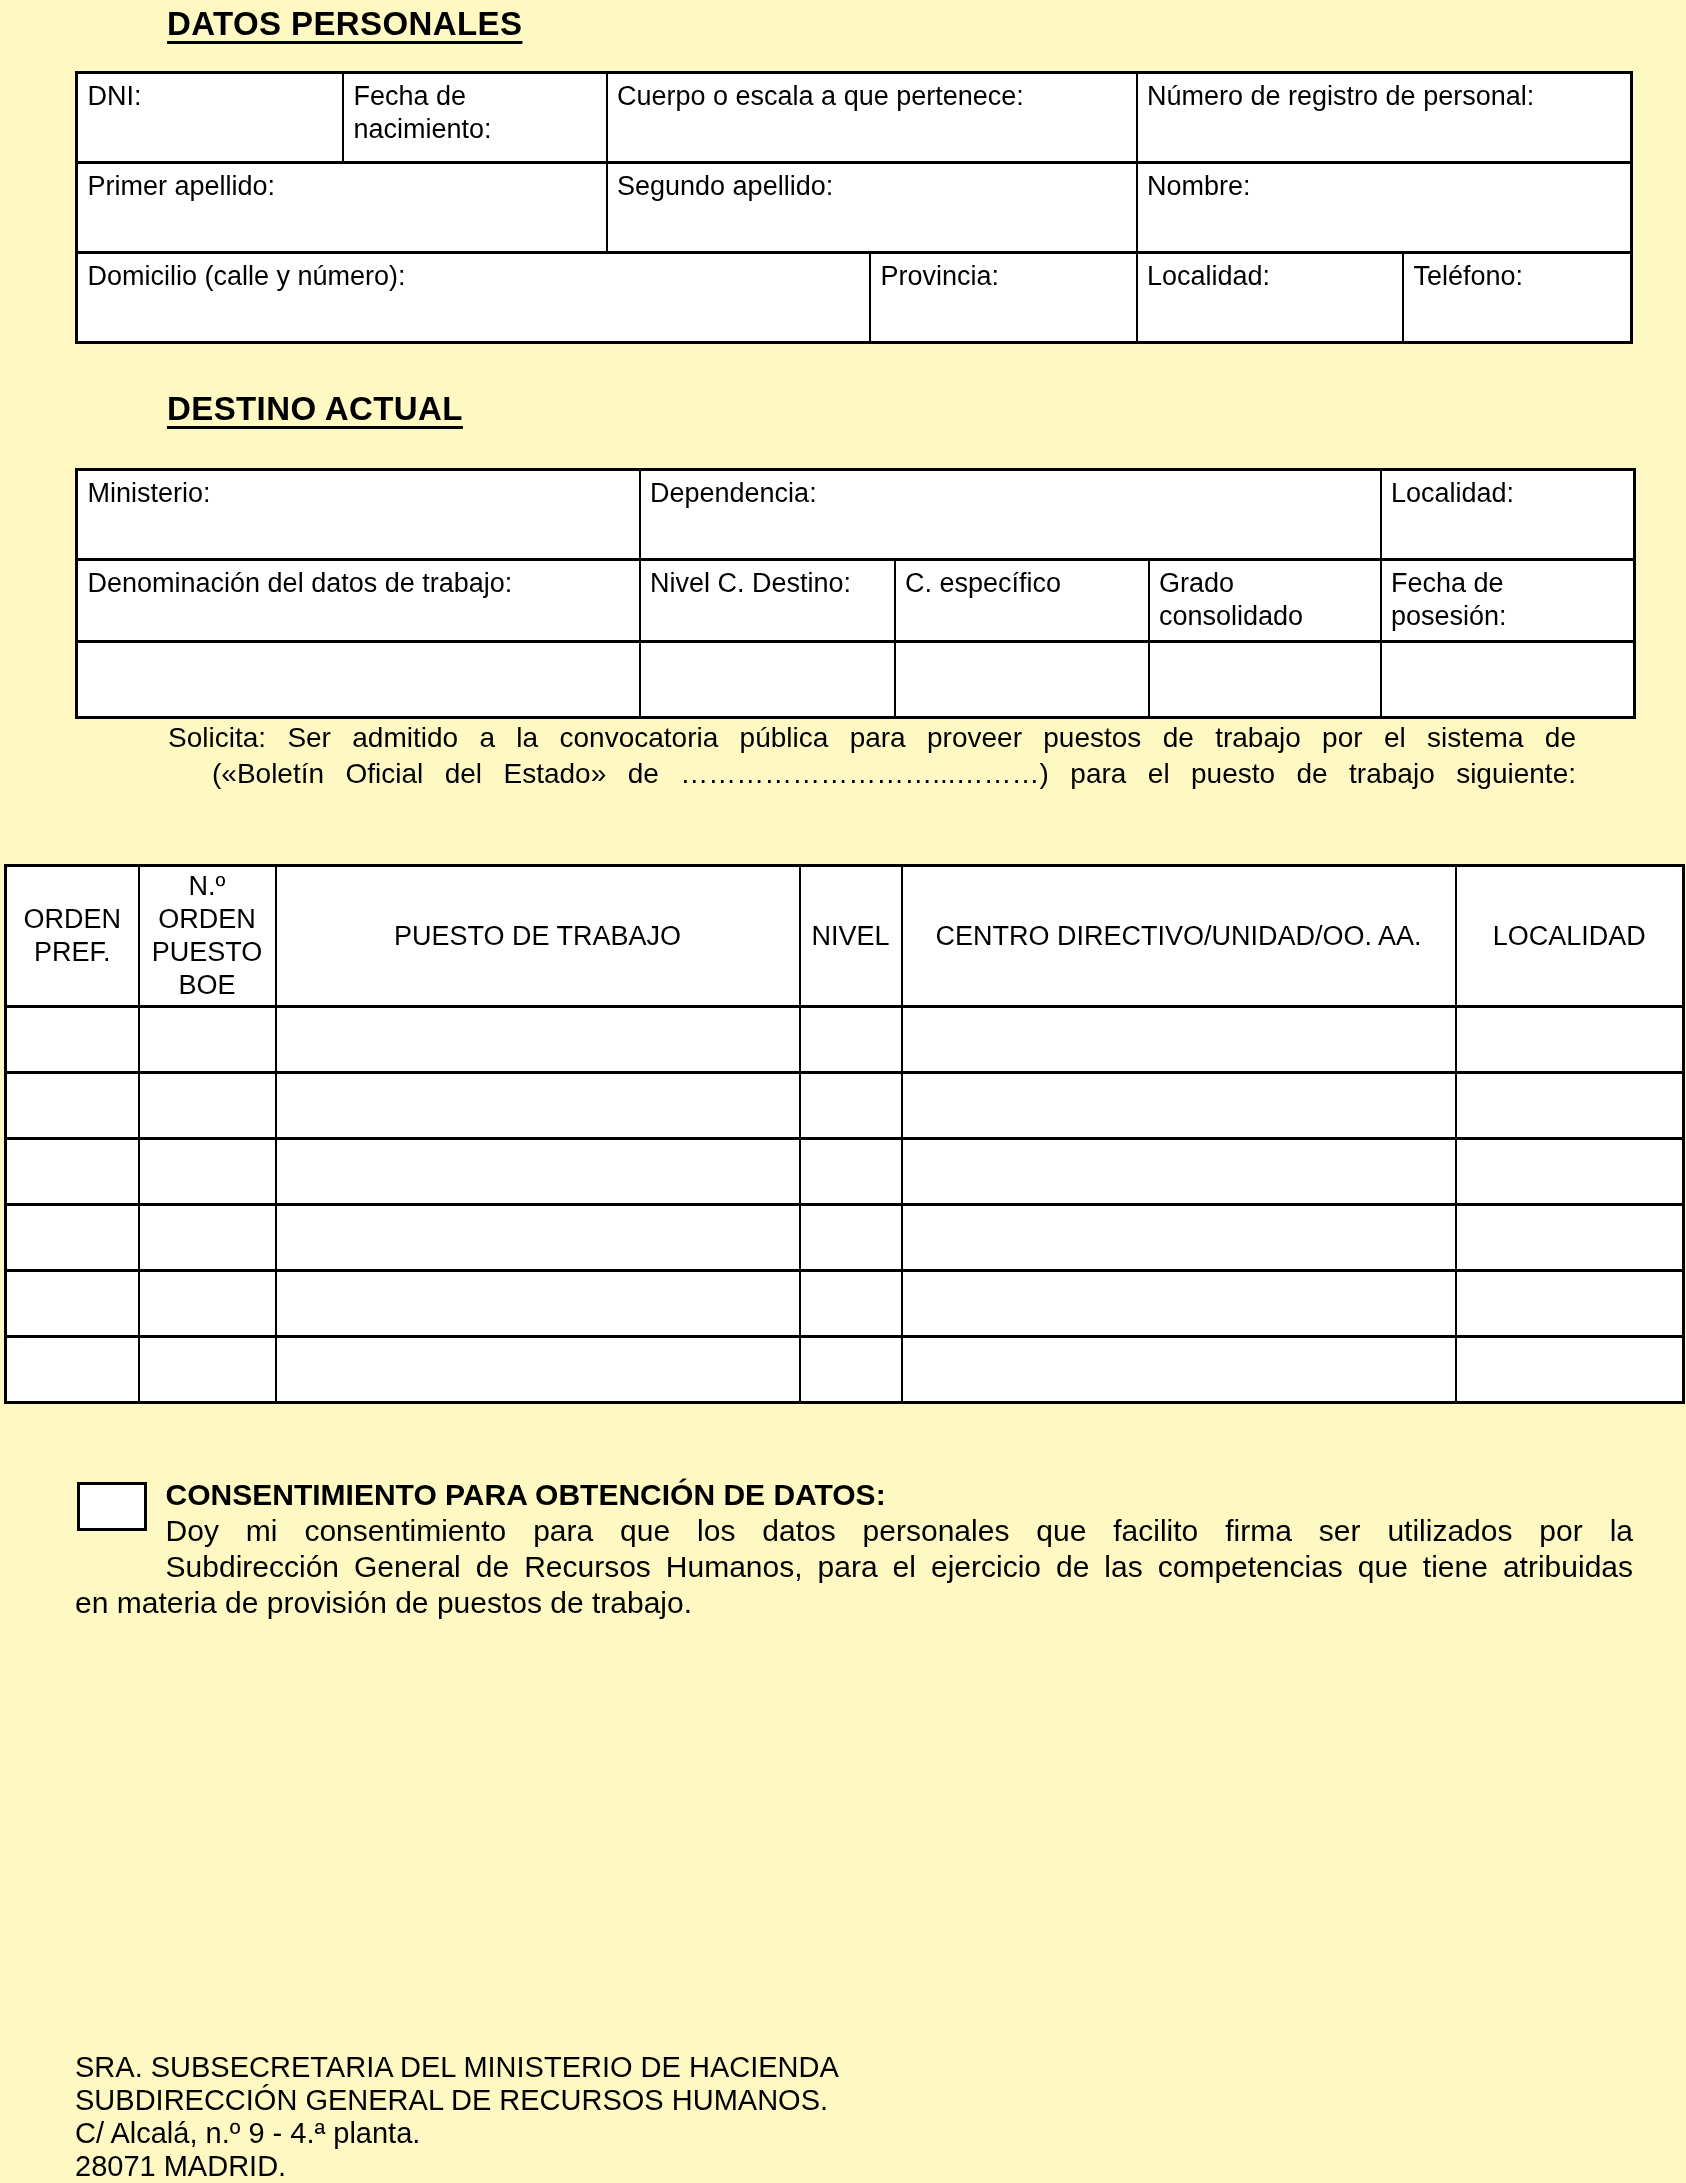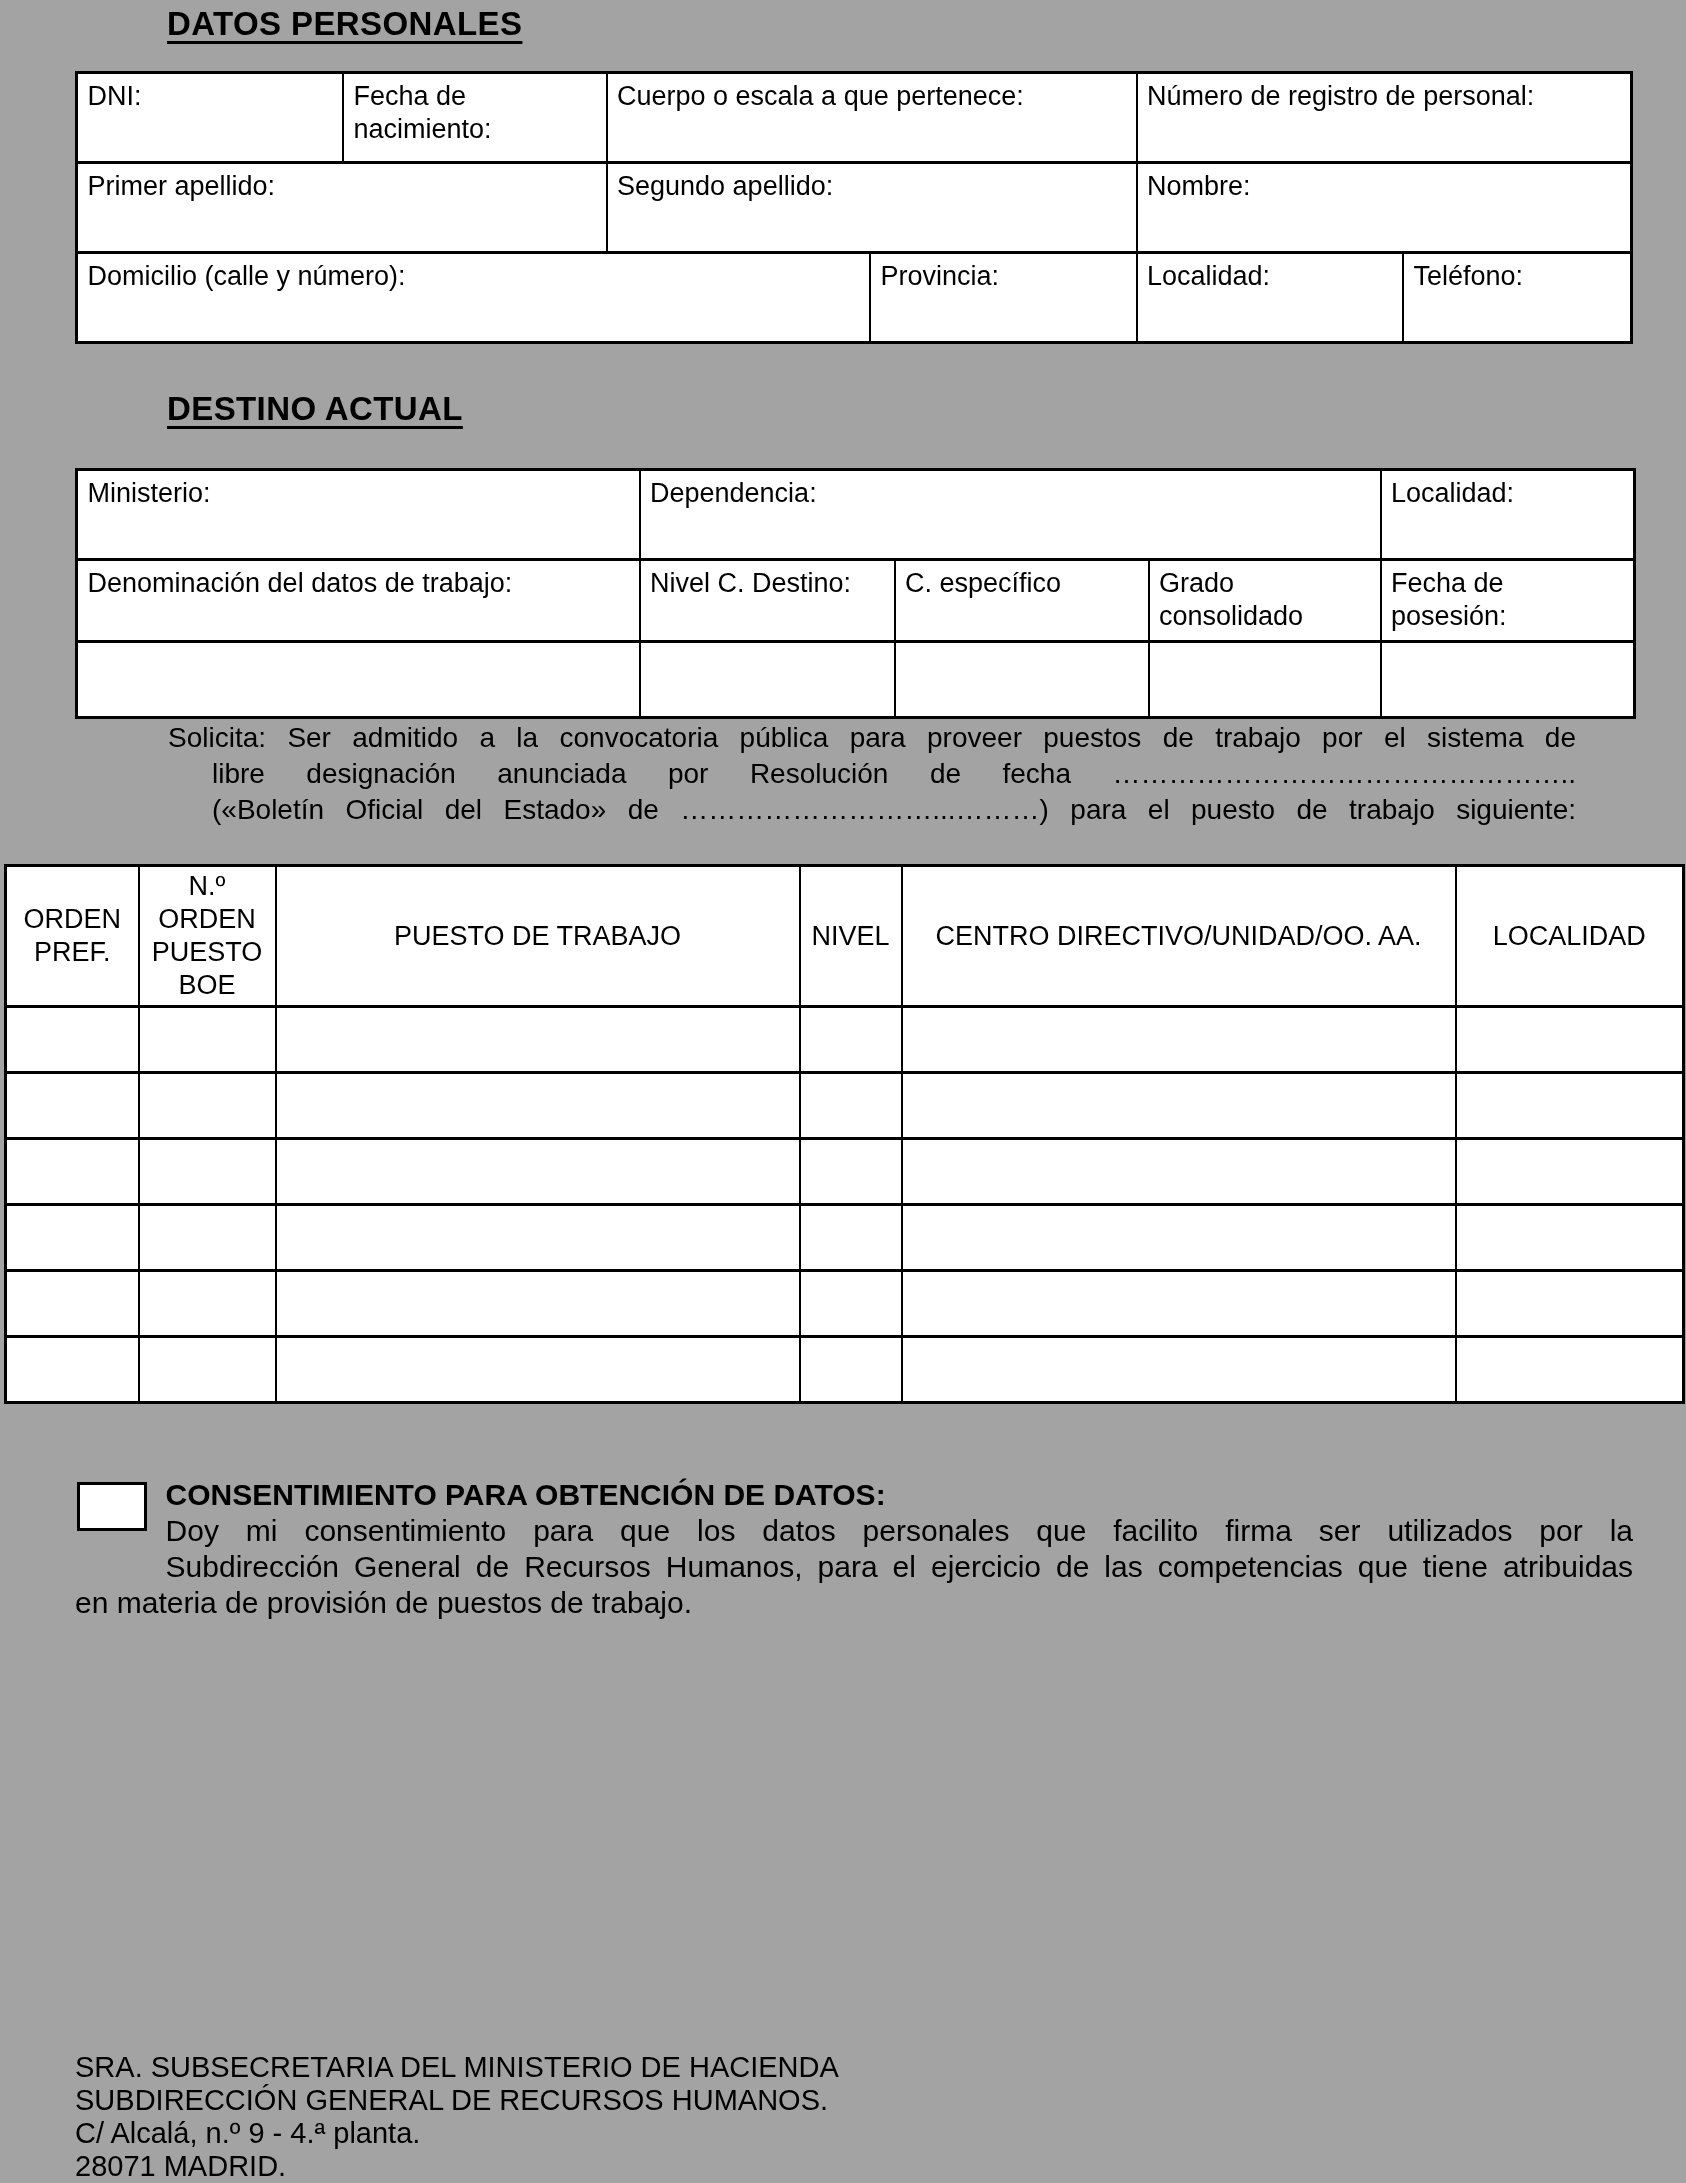--- a/index.html
+++ b/index.html
@@ -1,21 +1,21 @@
 <!DOCTYPE html>
 <html style="font-size:12.7px"><head>
 <meta charset="utf-8">
 <style>
   * { margin: 0; padding: 0; box-sizing: border-box; }
   html, body { background: #808080; }
   .page {
     position: relative;
     width: 1686px;
     height: 2183px;
-    background: #a3a3a3;
+    background: #fef9c3;
     color: #000000;
     font-family: "Liberation Sans", "DejaVu Sans", sans-serif;
     overflow: hidden;
     margin: 0 auto;
   }
   .abs { position: absolute; }
 
   .section-heading {
     font-size: 33px;
     font-weight: 700;
@@ -175,21 +175,20 @@
       <td></td>
       <td></td>
       <td></td>
       <td></td>
     </tr>
   </tbody>
     </table>
 
   <div class="abs solicita" style="left:168px; top:720px; width:1408px;">
     <div class="jline">Solicita: Ser admitido a la convocatoria pública para proveer puestos de trabajo por el sistema de</div>
-    <div class="jline indent">libre designación anunciada por Resolución de fecha …………………………………………..</div>
     <div class="jline indent">(«Boletín Oficial del Estado» de ………………………...………) para el puesto de trabajo siguiente:</div>
   </div>
 
   <table class="abs puestos-table" style="left:4px; top:864px; width:1679px;">
     <colgroup>
       <col style="width:133px">
         <col style="width:137px">
         <col style="width:524px">
       <col style="width:102px">
         <col style="width:554px">

